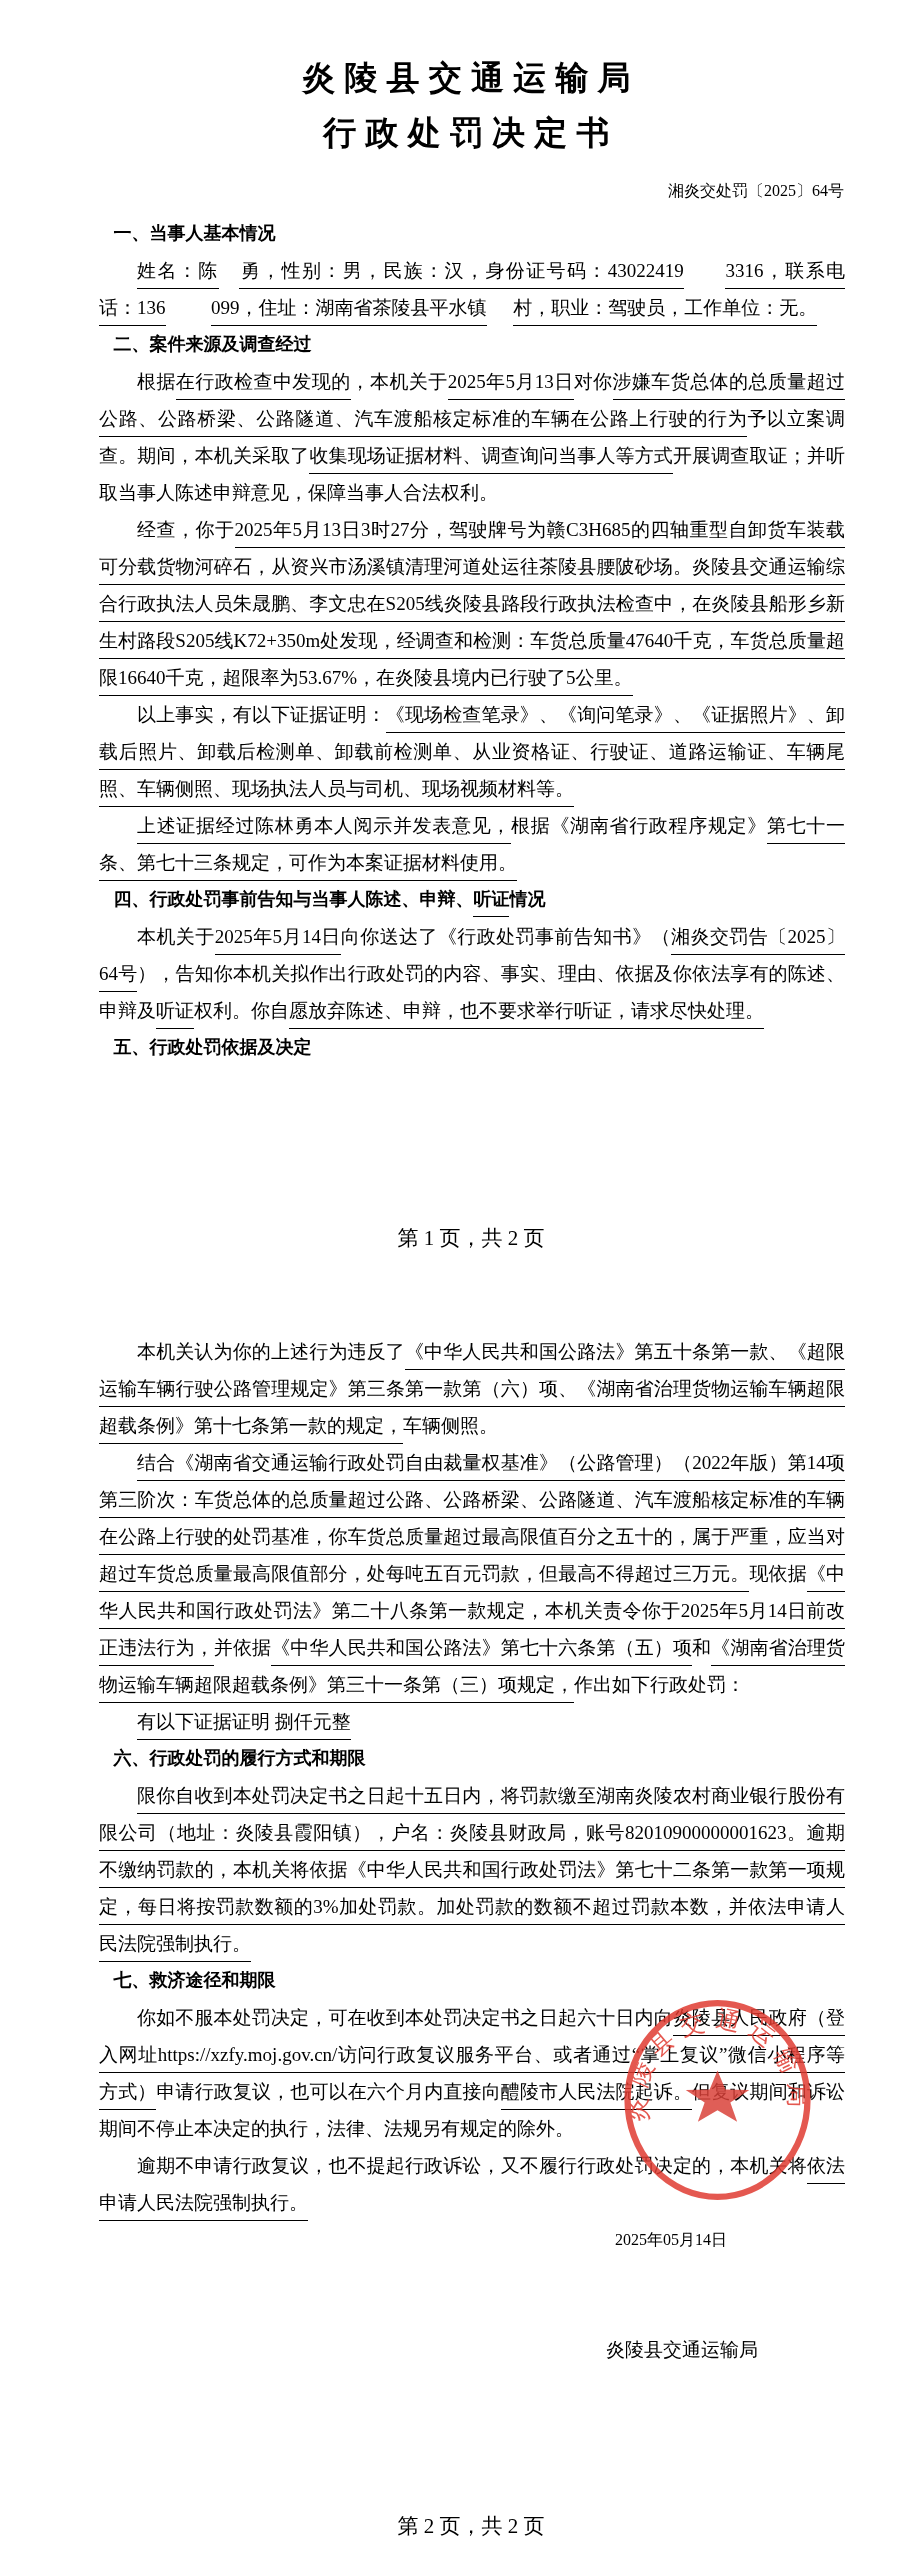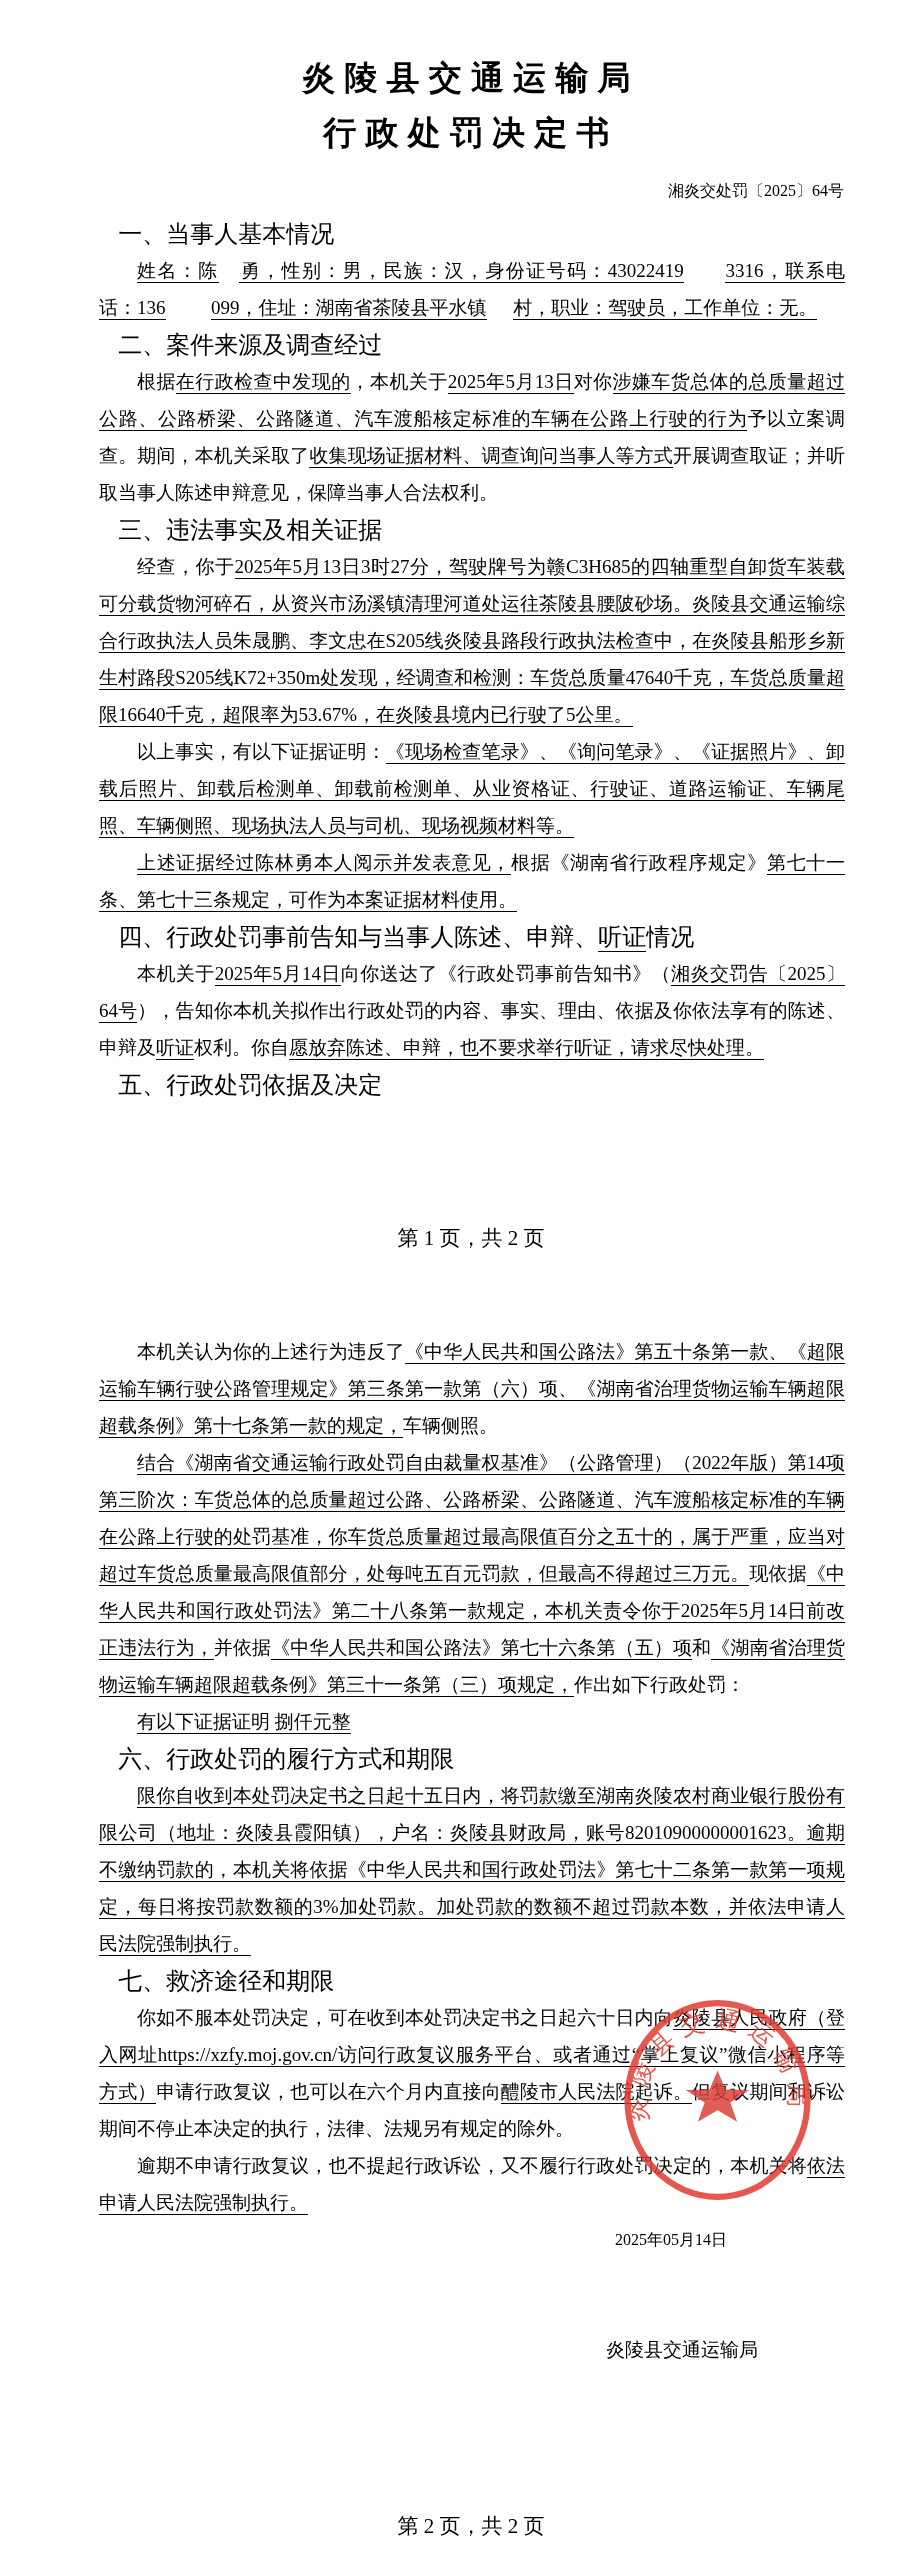--- a/index.html
+++ b/index.html
@@ -41,24 +41,24 @@
     text-align:justify;
   }
   #page1-content { margin-top:10.3px; }
   #page2-content { padding-top:45px; }
   .block { margin:0; }
   .para   { text-indent:2em; }
   .penalty{ text-indent:2em; }
   .heading{
     text-indent:0.8em;
     font-family:"Liberation Sans","DejaVu Sans",sans-serif;
-    font-weight:normal;
-    font-size:24px;
+    font-weight:bold;
+    font-size:18px;
   }
-  .u   { border-bottom:1.7px solid #000; padding-bottom:1px; }
+  .u   { border-bottom:1.7px solid #000; padding-bottom:7px; }
   .gap { display:inline-block; height:0.6px; }
   .date   { text-indent:0; text-align:right; padding-right:118px; font-size:16px; }
   .agency { text-indent:0; text-align:right; padding-right:87px; margin-top:73px; }
   
   .page-footer {
     position:absolute;
     left:0; bottom:36px;
     width:100%;
     text-align:center;
     font-size:21px;
@@ -87,21 +87,20 @@
   <div class="doc-title">
     <div>炎陵县交通运输局</div>
     <div>行政处罚决定书</div>
   </div>
   <div class="doc-number">湘炎交处罚〔2025〕64号</div>
   <div id="page1-content" class="content">
       <div class="block heading"><span>一、当事人基本情况</span></div>
       <div class="block para"><span class="u">姓名：陈</span><span class="gap" style="width: 1.1em;"></span><span class="u">勇，性别：男，民族：汉，身份证号码：43022419</span><span class="gap" style="width: 2.2em;"></span><span class="u">3316，联系电话：136</span><span class="gap" style="width: 2.4em;"></span><span class="u">099，住址：湖南省茶陵县平水镇</span><span class="gap" style="width: 1.4em;"></span><span class="u">村，职业：驾驶员，工作单位：无。</span></div>
       <div class="block heading"><span>二、案件来源及调查经过</span></div>
       <div class="block para"><span>根据</span><span class="u">在行政检查中发现的</span><span>，本机关于</span><span class="u">2025年5月13日</span><span>对你</span><span class="u">涉嫌车货总体的总质量超过公路、公路桥梁、公路隧道、汽车渡船核定标准的车辆在公路上行驶的行为</span><span>予以立案调查。期间，本机关采取了</span><span class="u">收集现场证据材料、调查询问当事人等方式</span><span>开展调查取证；并听取当事人陈述申辩意见，保障当事人合法权利。</span></div>
-      <div class="block heading"><span>三、违法事实及相关证据</span></div>
       <div class="block para"><span>经查，你于</span><span class="u">2025年5月13日3时27分，驾驶牌号为赣C3H685的四轴重型自卸货车装载可分载货物河碎石，从资兴市汤溪镇清理河道处运往茶陵县腰陂砂场。炎陵县交通运输综合行政执法人员朱晟鹏、李文忠在S205线炎陵县路段行政执法检查中，在炎陵县船形乡新生村路段S205线K72+350m处发现，经调查和检测：车货总质量47640千克，车货总质量超限16640千克，超限率为53.67%，在炎陵县境内已行驶了5公里。</span></div>
       <div class="block para"><span>以上事实，有以下证据证明：</span><span class="u">《现场检查笔录》、《询问笔录》、《证据照片》、卸载后照片、卸载后检测单、卸载前检测单、从业资格证、行驶证、道路运输证、车辆尾照、车辆侧照、现场执法人员与司机、现场视频材料等。</span></div>
       <div class="block para"><span class="u">上述证据经过陈林勇本人阅示并发表意见，</span><span>根据《湖南省行政程序规定》</span><span class="u">第七十一条、第七十三条规定，可作为本案证据材料使用。</span></div>
       <div class="block heading"><span>四、行政处罚事前告知与当事人陈述、申辩、</span><span class="u">听证</span><span>情况</span></div>
       <div class="block para"><span>本机关于</span><span class="u">2025年5月14日</span><span>向你送达了《行政处罚事前告知书》（</span><span class="u">湘炎交罚告〔2025〕64号</span><span>），告知你本机关拟作出行政处罚的内容、事实、理由、依据及你依法享有的陈述、申辩及</span><span class="u">听证</span><span>权利。你自</span><span class="u">愿放弃陈述、申辩，也不要求举行听证，请求尽快处理。</span></div>
       <div class="block heading"><span>五、行政处罚依据及决定</span></div>
     </div>
   <div class="page-footer">第 1 页，共 2 页</div>
 </div>
 

